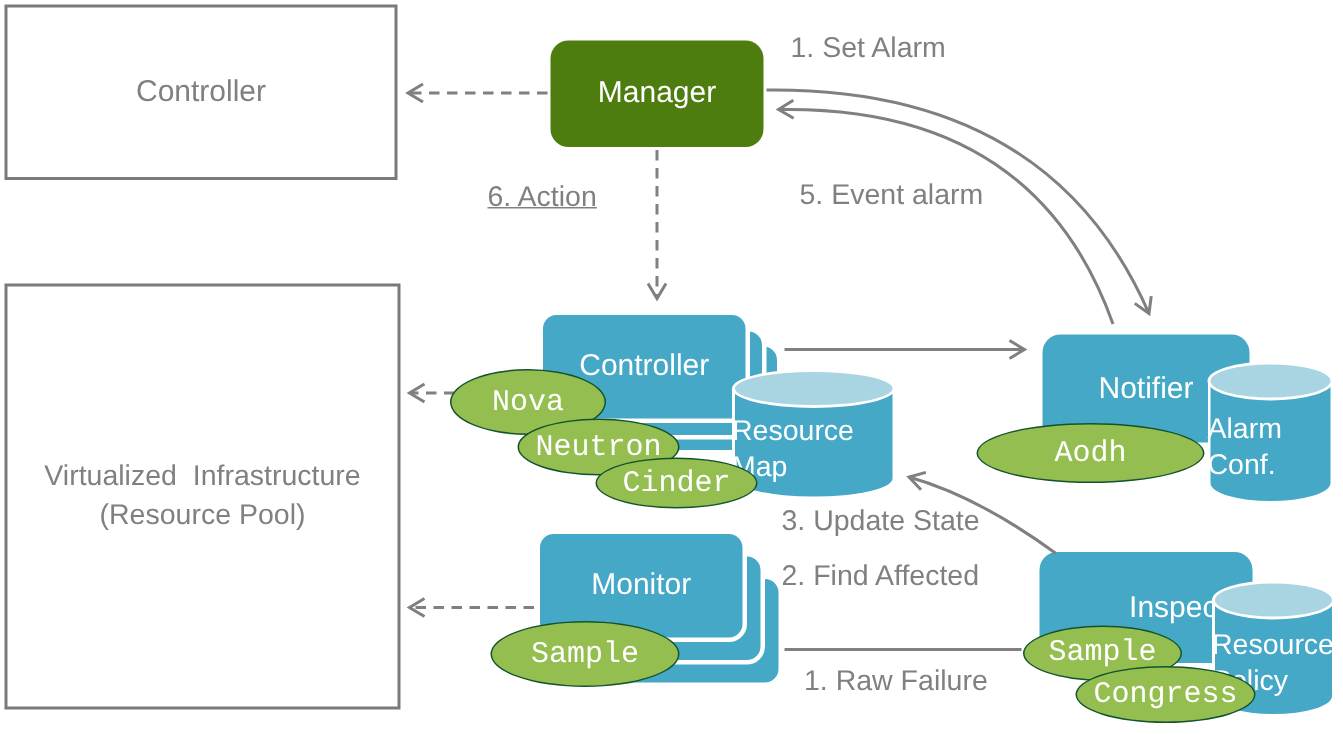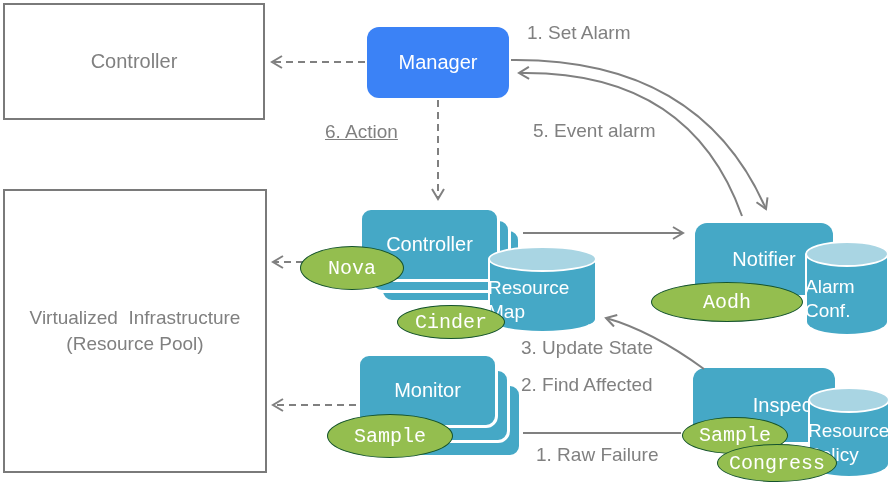--- a/index.html
+++ b/index.html
@@ -8,21 +8,21 @@
 
   
   .outline-box{position:absolute;background:#fff;border:2px solid #7a7a7a;box-sizing:border-box;
                display:flex;flex-direction:column;align-items:center;justify-content:center;
                color:#808080;font-size:20px;z-index:1;}
   #app-box{left:3px;top:3px;width:262px;height:117px;}
   #vi-box{left:3px;top:189px;width:264px;height:284px;font-size:19px;line-height:1.35;}
   #vi-box div{white-space:pre;}
 
   
-  #manager{position:absolute;left:367px;top:27px;width:142px;height:71px;background:#3b82f6;
+  #manager{position:absolute;left:367px;top:27px;width:142px;height:71px;background:#4d7c0f;
            border-radius:12px;display:flex;align-items:center;justify-content:center;
            color:#fff;font-size:20px;z-index:12;}
 
   
   .tealnode{position:absolute;background:#45a8c6;border-radius:12px;box-sizing:border-box;
             display:flex;align-items:center;justify-content:center;color:#fff;font-size:20px;z-index:10;}
   .stack-layer{position:absolute;background:#45a8c6;border:3px solid #fff;border-radius:12px;
                box-sizing:border-box;z-index:9;}
   #controller{left:359px;top:207px;width:141px;height:75px;border:3px solid #fff;}
   #controller-l2{left:370px;top:218px;width:141px;height:75px;}
@@ -141,20 +141,23 @@
     <div class="cyl-top"></div>
     <div class="cyl-label">
       <div>Resource</div>
       <div>Policy</div>
     </div>
   </div>
 
   <div id="nova" class="plugin">
     <div>Nova</div>
   </div>
+  <div id="neutron" class="plugin">
+    <div>Neutron</div>
+  </div>
   <div id="cinder" class="plugin">
     <div>Cinder</div>
   </div>
   <div id="aodh" class="plugin">
     <div>Aodh</div>
   </div>
   <div id="sample-monitor" class="plugin">
     <div>Sample</div>
   </div>
   <div id="sample-inspector" class="plugin">

